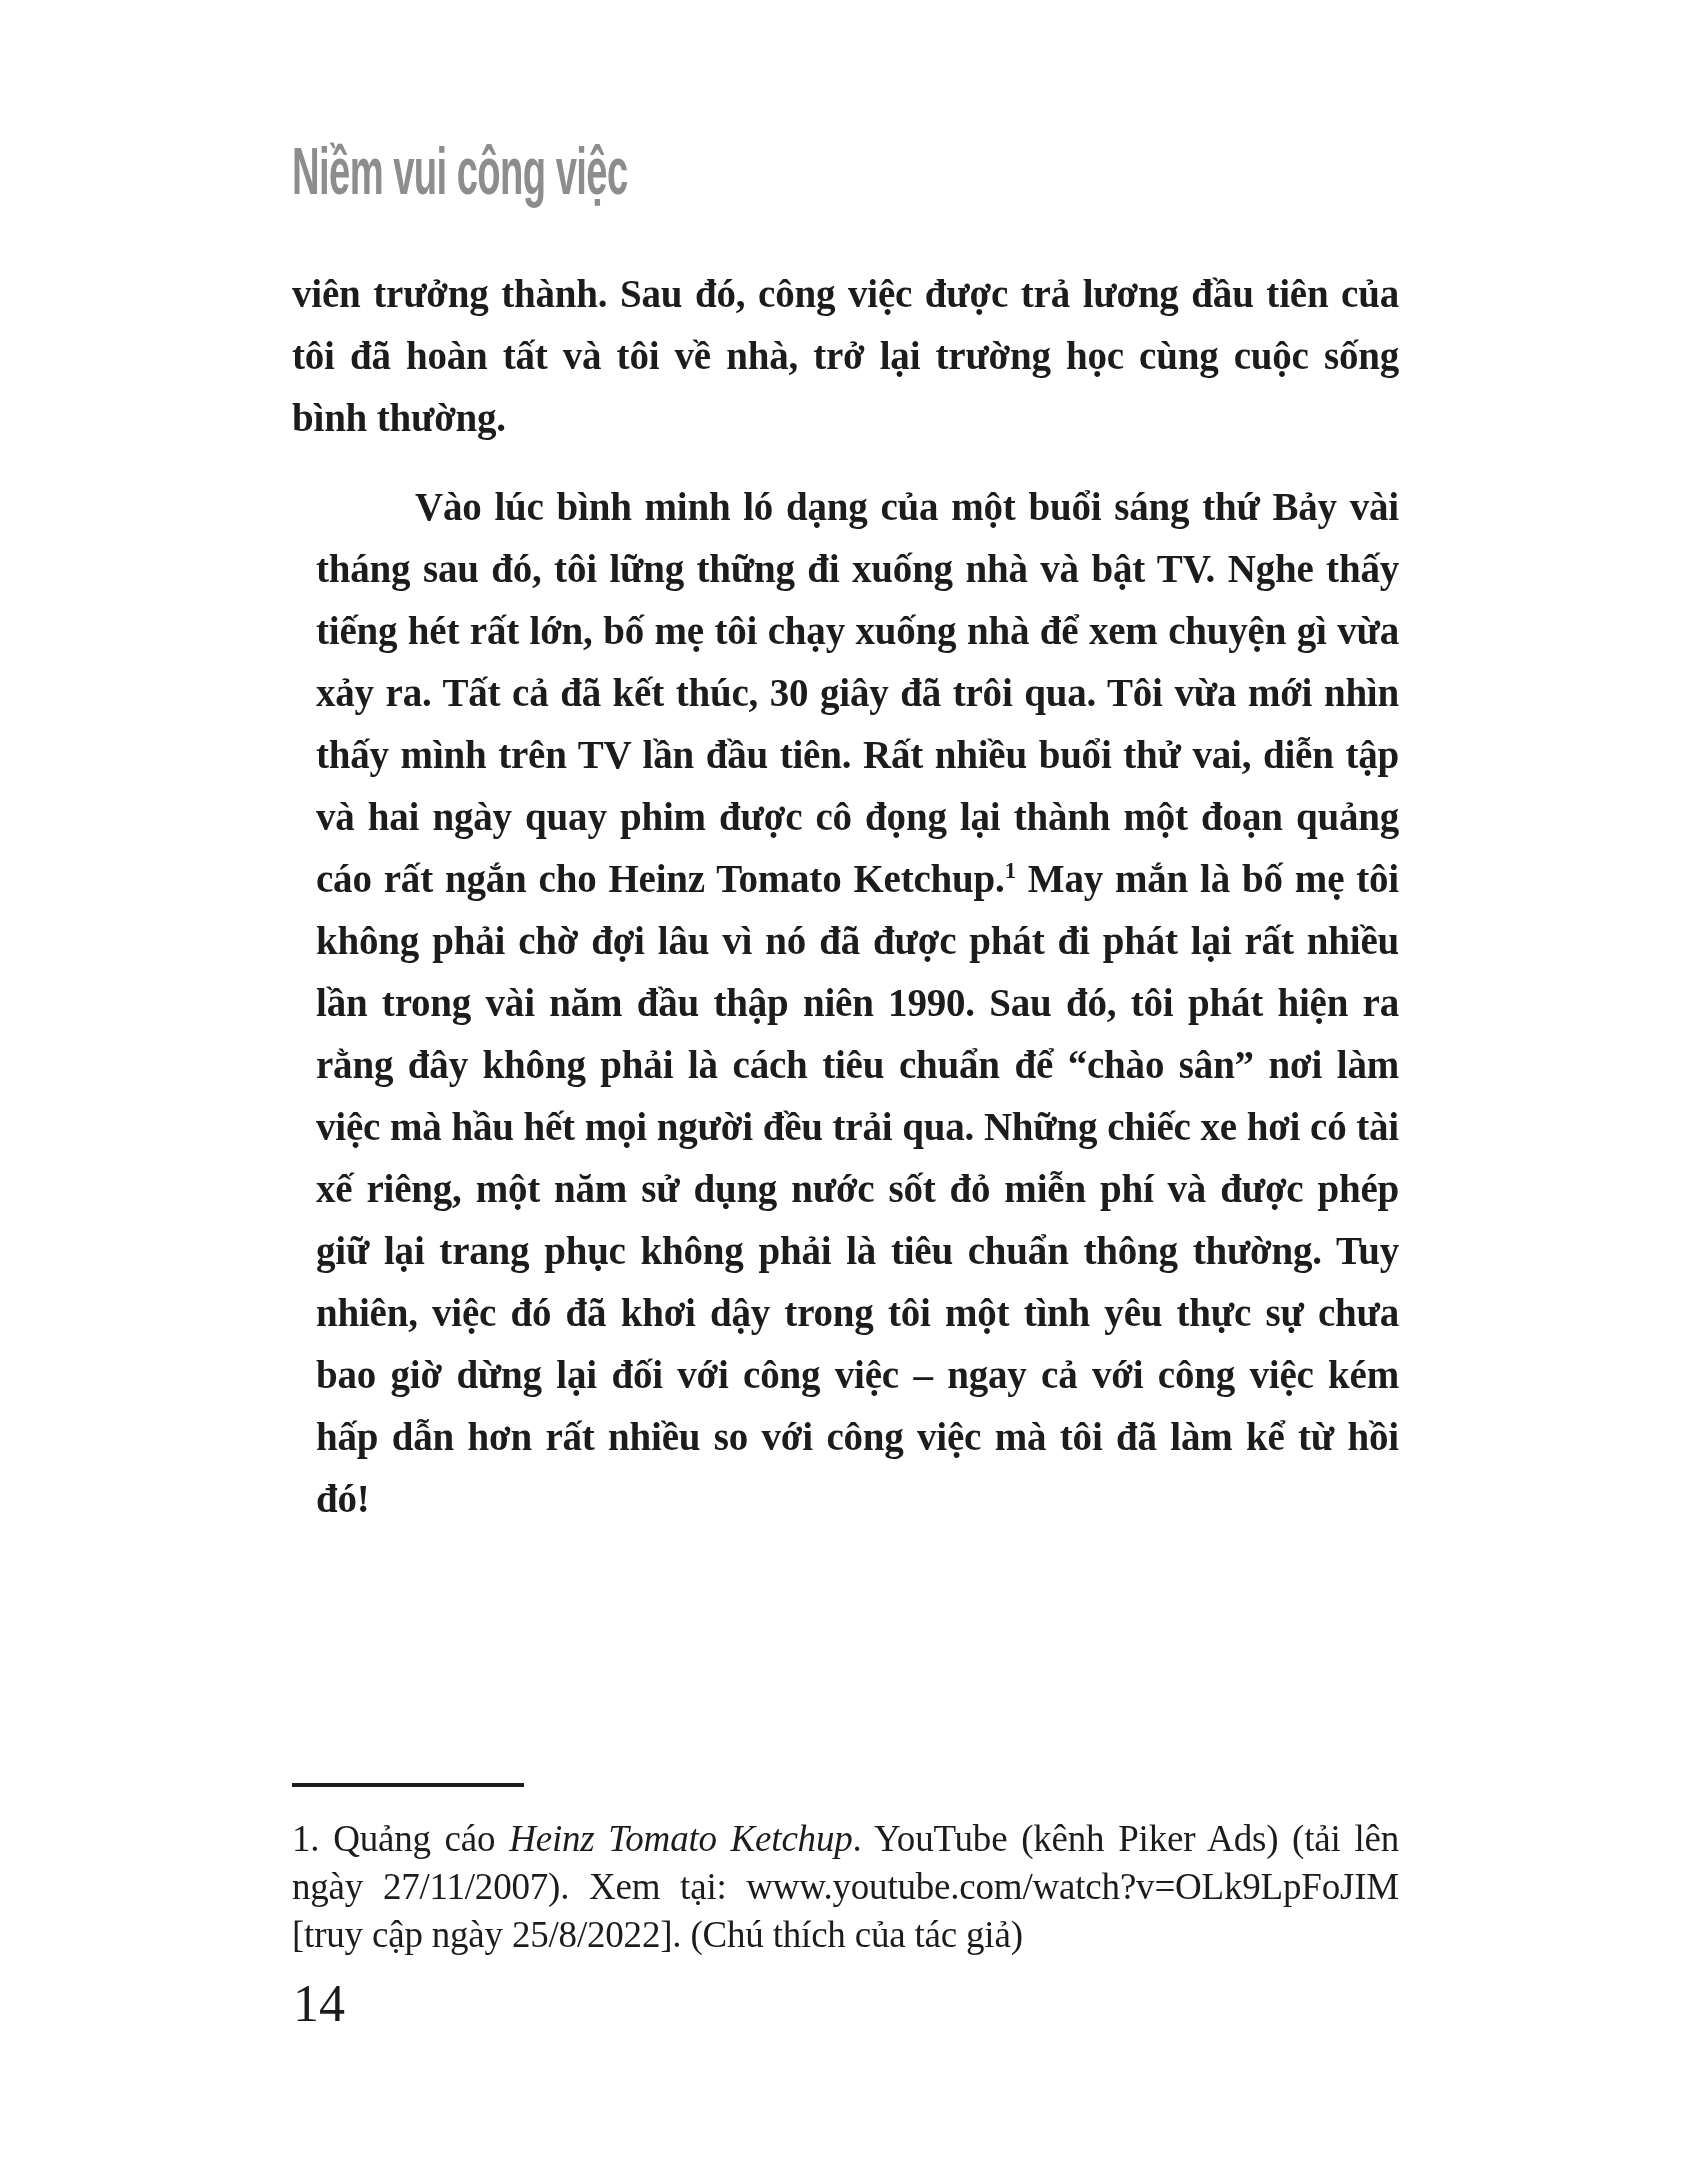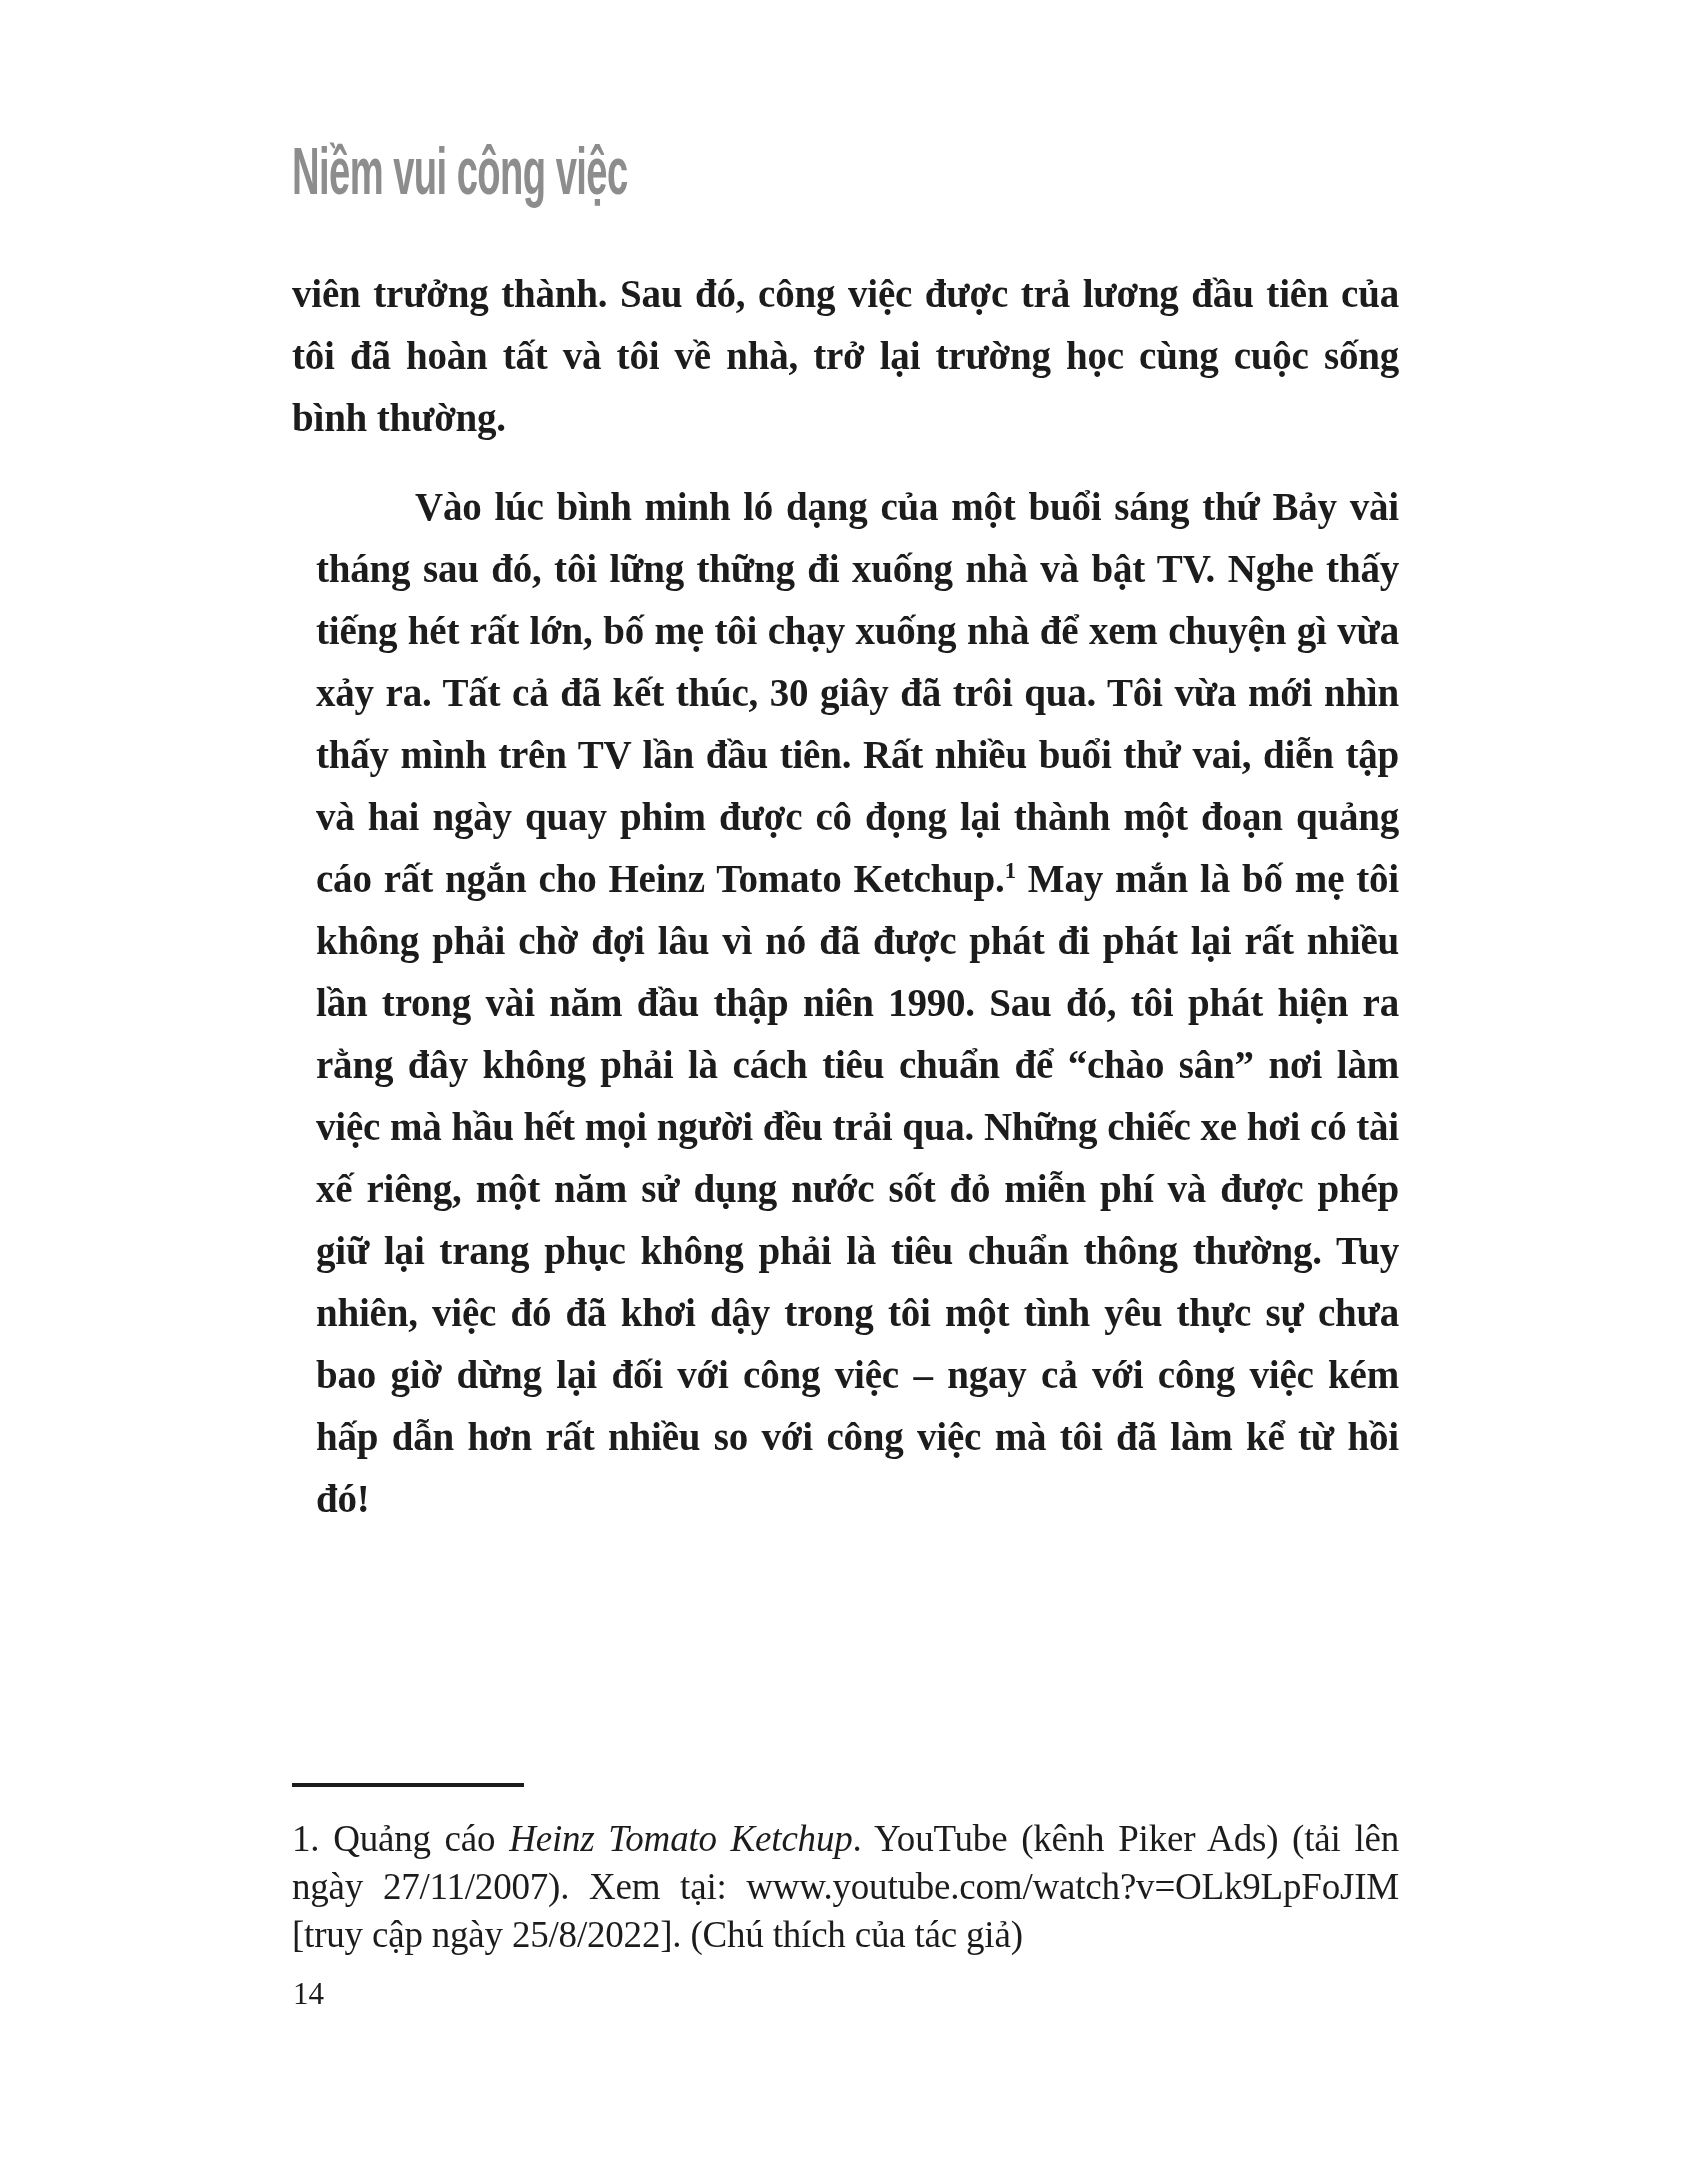--- a/index.html
+++ b/index.html
@@ -68,21 +68,21 @@
     line-height:48px;
     text-align:justify;
     letter-spacing:-0.2px;
     margin-top:13px;
   }
   .footnote i{font-style:italic;}
   .page-number{
     position:absolute;
     left:293px;
     top:1978px;
-    font-size:31px;
+    font-size:52px;
     line-height:1;
   }
 </style>
 </head>
 <body>
 
 <div class="page">
 
   <div class="running-head">Niềm vui công việc</div>
 

